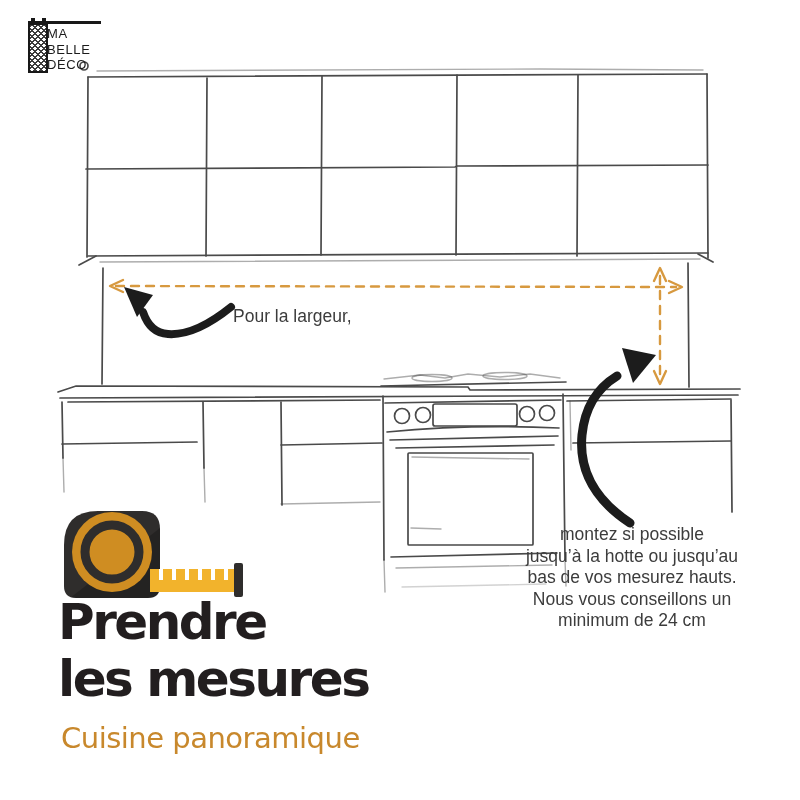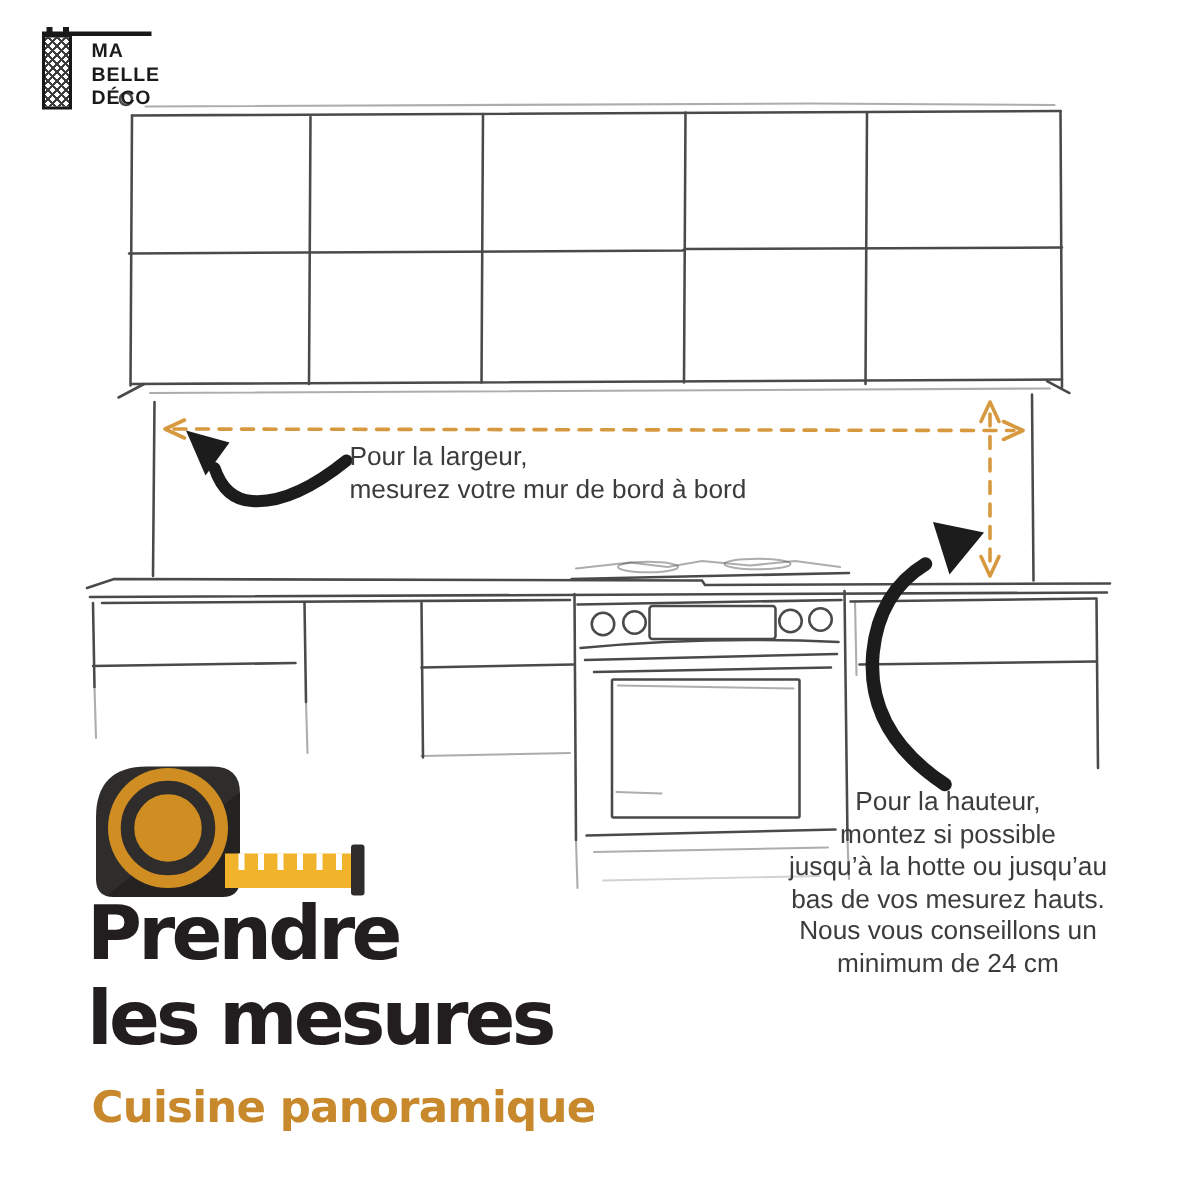--- a/index.html
+++ b/index.html
@@ -31,40 +31,40 @@
   
   .logo-topline{position:absolute; left:28px; top:21px; width:73px; height:2.5px; background:#181818;}
   .logo-tick{position:absolute; top:18px; width:4px; height:6px; background:#181818;}
   .logo-pattern{
     position:absolute; left:28px; top:23px; width:20px; height:50px; box-sizing:border-box;
     border:2px solid #181818;
     background:
       repeating-linear-gradient(45deg,#3c3c3c 0 1.4px,rgba(255,255,255,0) 1.4px 4.2px),
       repeating-linear-gradient(-45deg,#3c3c3c 0 1.4px,#ffffff 1.4px 4.2px);
   }
-  .logo-text{position:absolute; left:61px; top:26px; color:#1b1b1b; font-weight:bold;
+  .logo-text{position:absolute; left:47px; top:26px; color:#1b1b1b; font-weight:normal;
     font-size:13px; line-height:15.5px; letter-spacing:.6px;}
   .logo-text span{display:block;}
 
   .width-note{position:absolute; left:233px; top:293px; color:var(--body-text);
     font-size:17.5px; line-height:22px;}
-  .width-note span{display:block;}
+  .width-note span{display:block;margin-top:12px;}
 
   .height-note{position:absolute; left:501px; top:524px; width:262px; text-align:center;
     color:var(--body-text); font-size:17.5px; line-height:21.5px;}
   .height-note span{display:block;}
 
   .big-title{position:absolute; left:58px; top:594px; color:var(--title);
     font-family:"DejaVu Sans","Liberation Sans",sans-serif;
     font-weight:bold; font-size:50px; line-height:57px; letter-spacing:-2.5px;}
   .big-title span{display:block;}
 
   .subtitle{position:absolute; left:61px; top:721px; color:var(--subtitle);
     font-family:"DejaVu Sans","Liberation Sans",sans-serif;
-    font-weight:bold; font-size:29px; letter-spacing:-0.5px;}
+    font-weight:normal; font-size:29px; letter-spacing:-0.5px;}
 </style>
 </head>
 <body>
 
 <div class="canvas">
 
   <svg class="sketch" viewBox="0 0 800 800" aria-hidden="true">
 
     <g class="s">
       <circle cx="84" cy="66" r="4"></circle>
@@ -183,25 +183,23 @@
     <div class="logo-pattern"></div>
     <div class="logo-text">
       <span>MA</span>
       <span>BELLE</span>
       <span>DÉCO</span>
     </div>
   </div>
 
   <div class="width-note">
     <span>Pour la largeur,</span>
-    <span>mesurez votre mur de bord à bord</span>
   </div>
 
   <div class="height-note">
-    <span>Pour la hauteur,</span>
     <span>montez si possible</span>
     <span>jusqu’à la hotte ou jusqu’au</span>
     <span>bas de vos mesurez hauts.</span>
     <span>Nous vous conseillons un</span>
     <span>minimum de 24 cm</span>
   </div>
 
   <div class="big-title">
     <span>Prendre</span>
     <span>les mesures</span>

